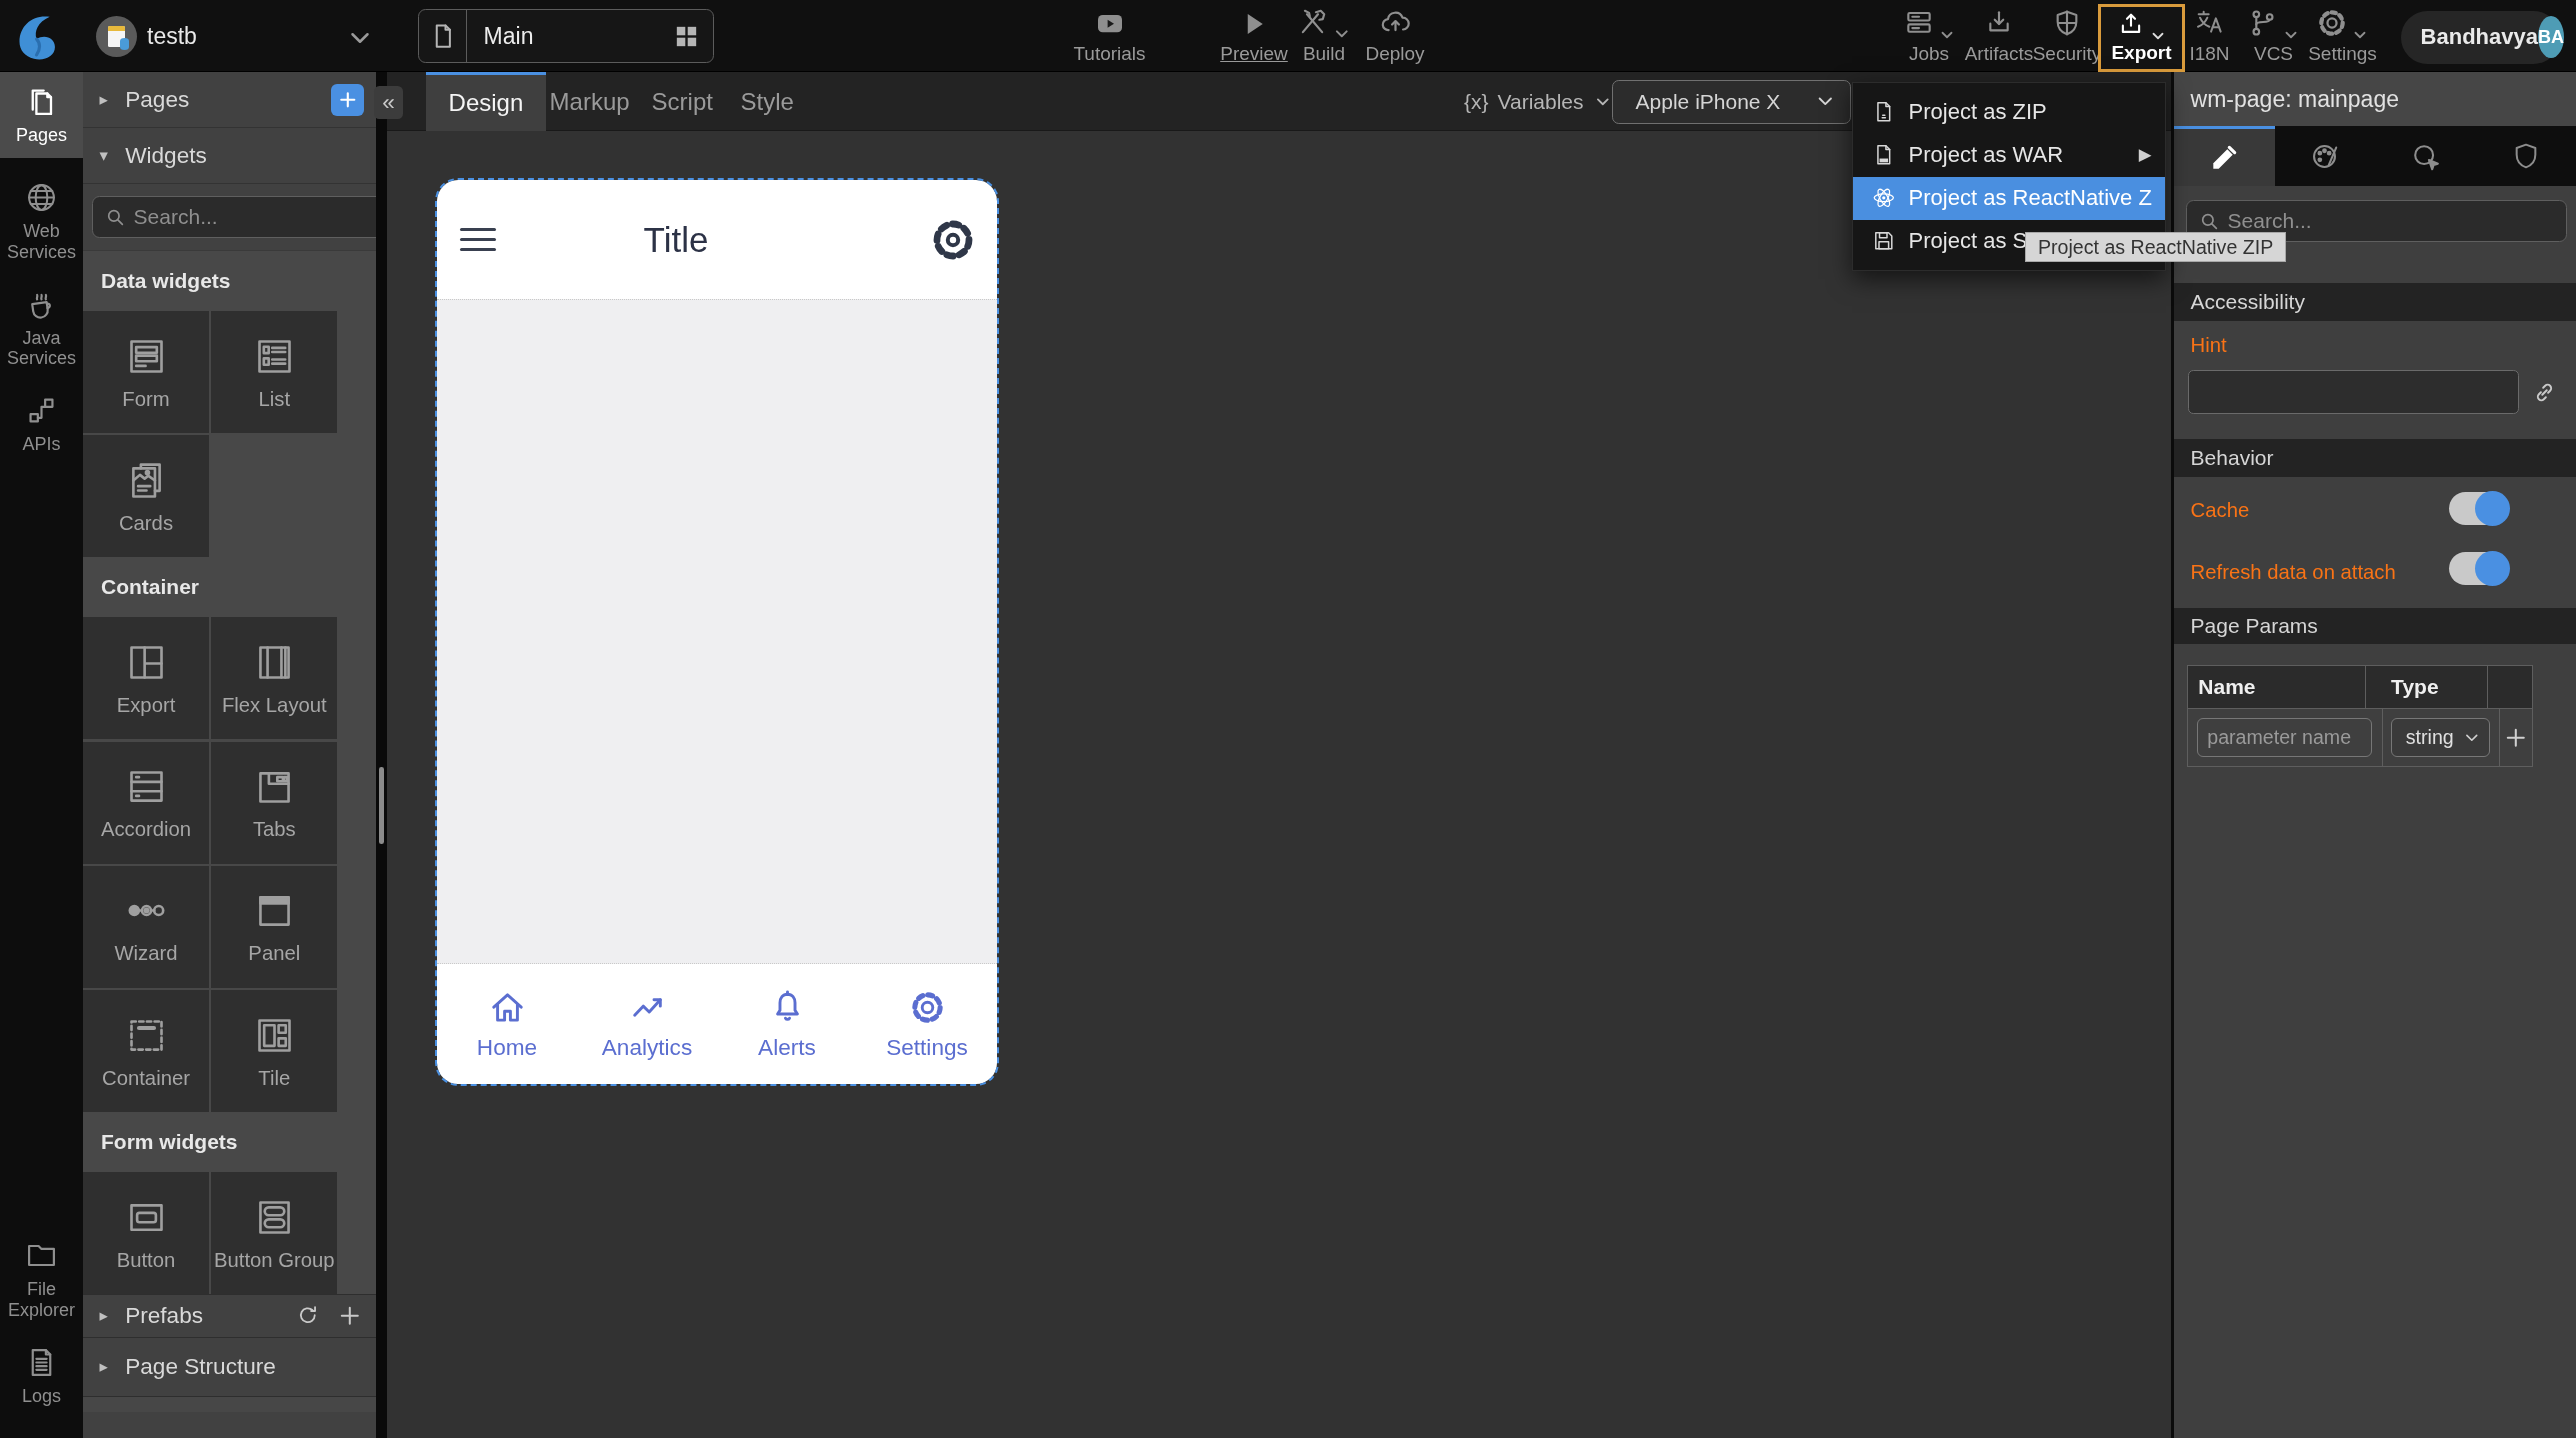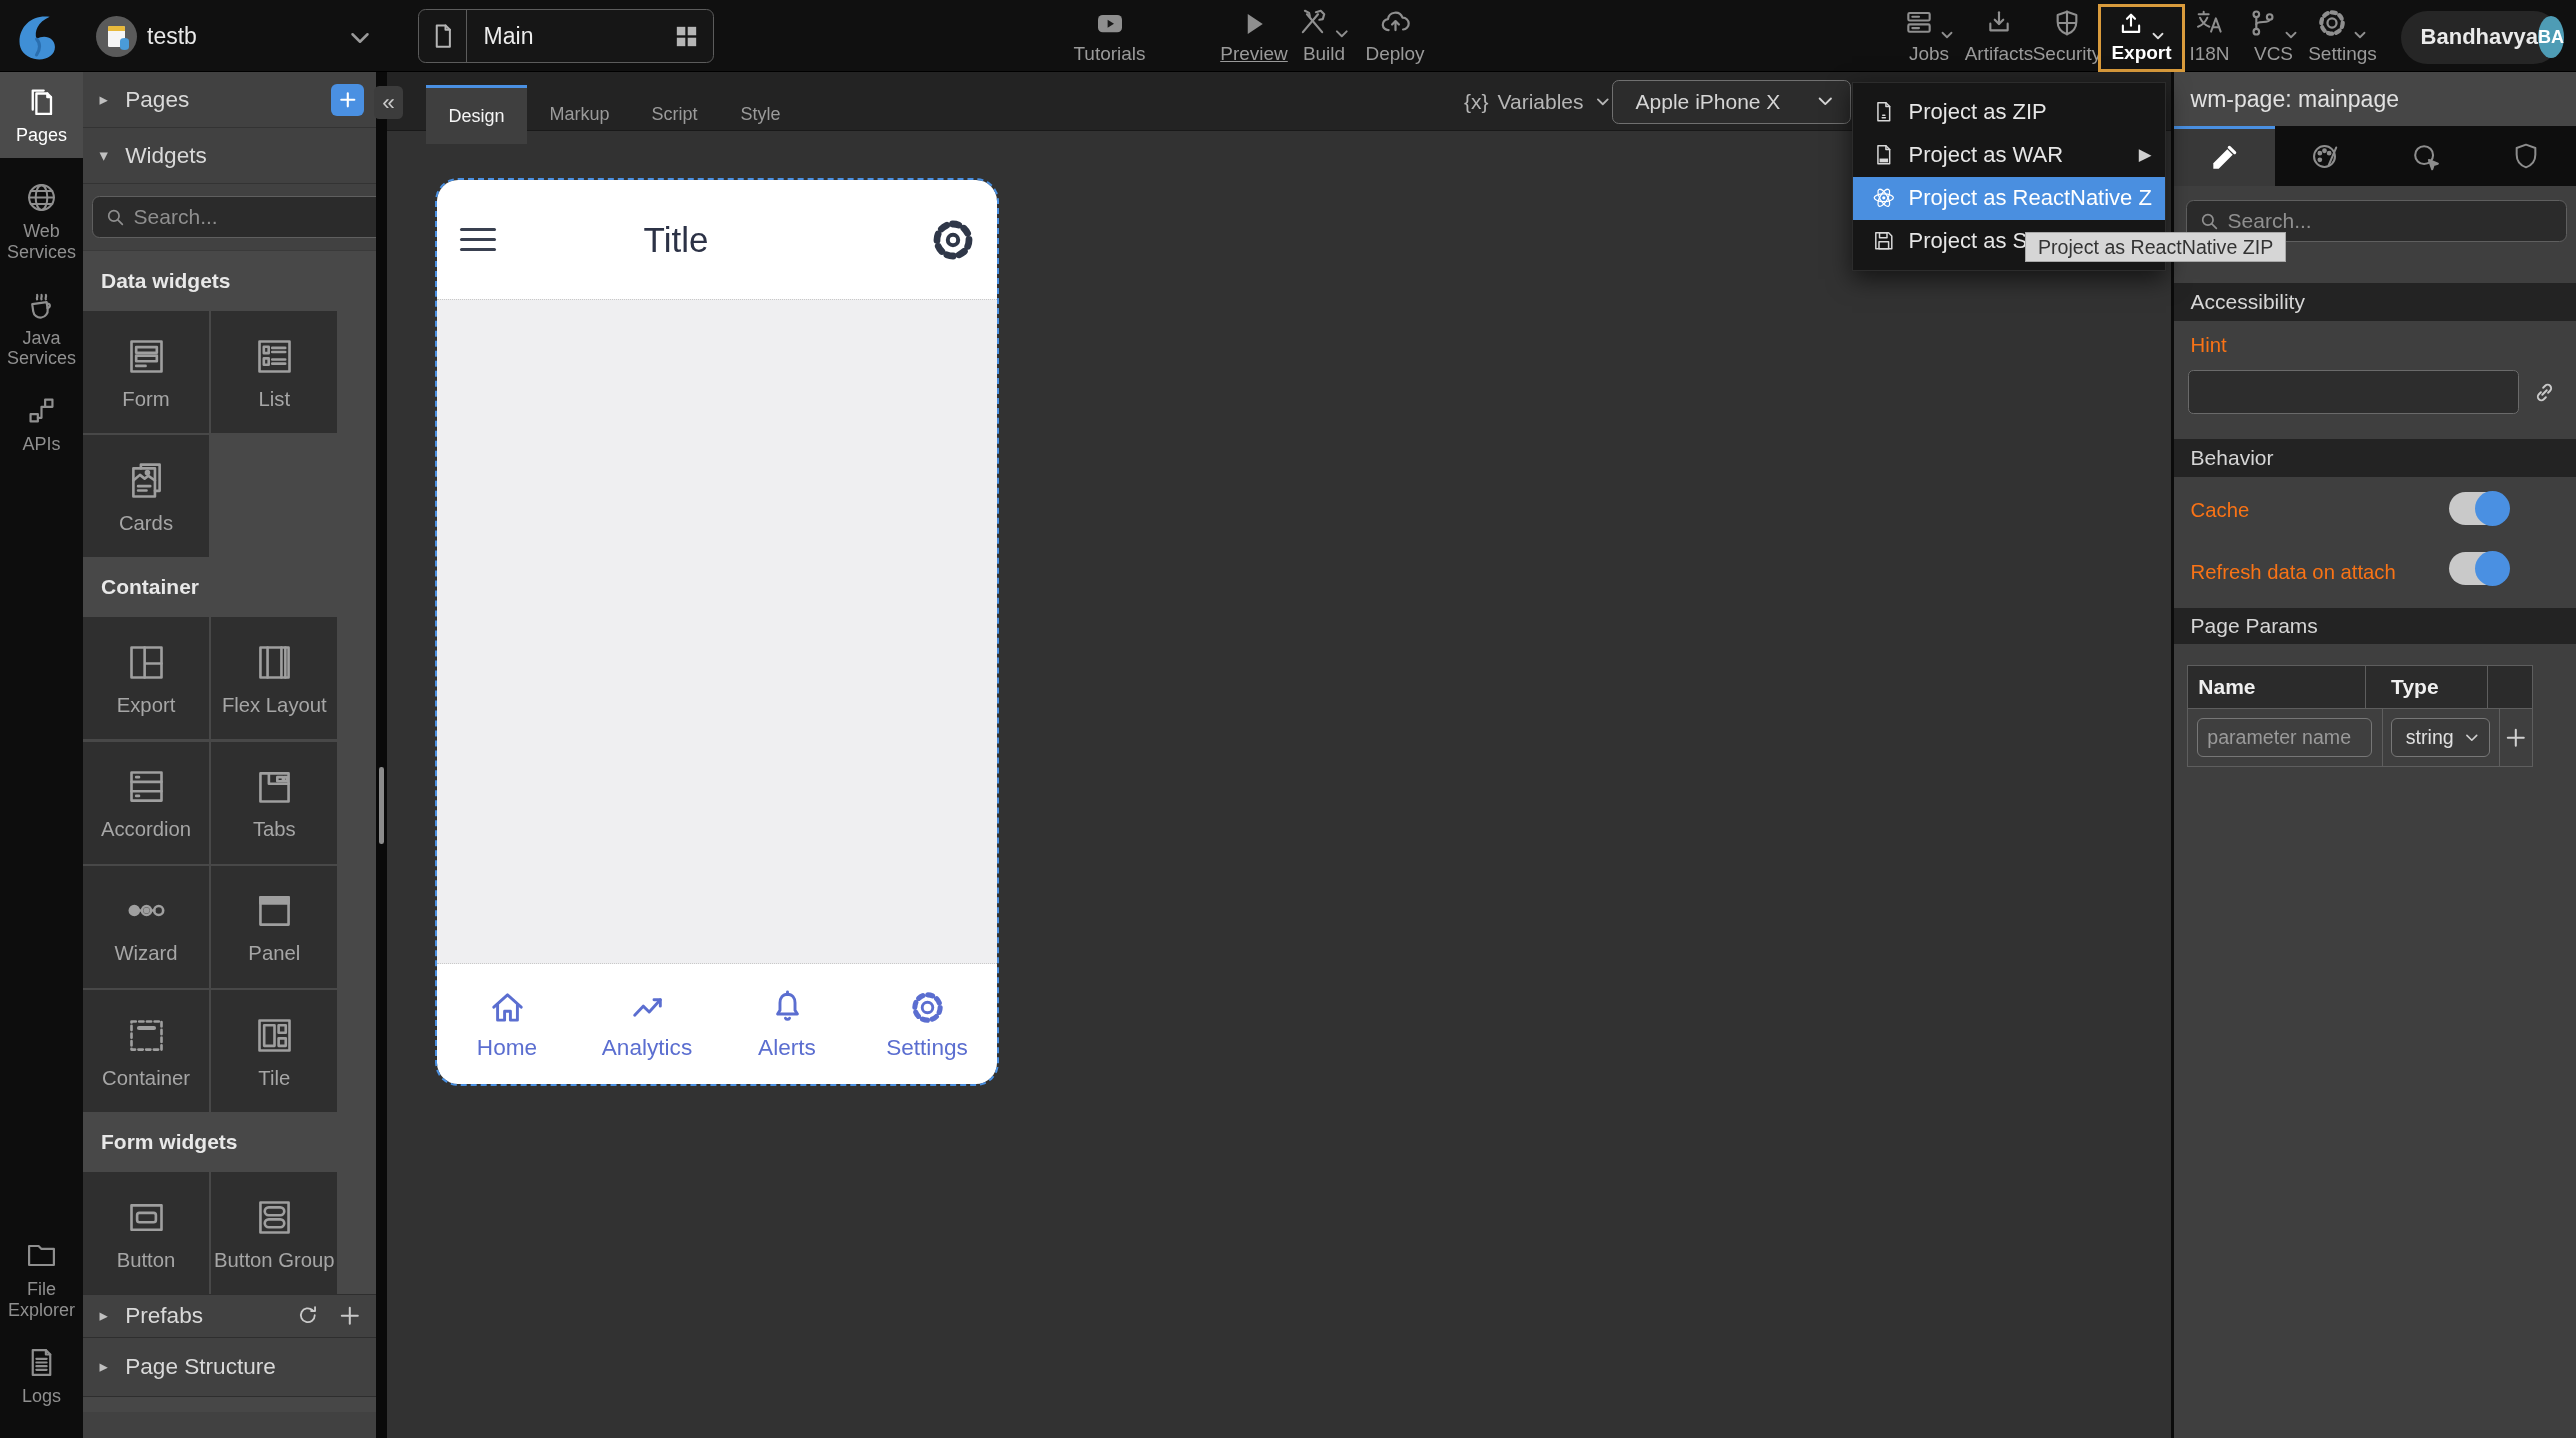--- a/index.html
+++ b/index.html
@@ -68,21 +68,21 @@
   .lp-last { height:15px; background:#474747; }
 
   
   .gutter { position:absolute; left:376px; top:72px; width:10.5px; height:1366px; background:#0a0a0a; }
   .scroll-handle { position:absolute; left:379px; top:767px; width:4.5px; height:77px; background:#8b8b8b; border-radius:2.3px; z-index:3; }
   .collapse-btn { position:absolute; left:374px; top:86px; width:29px; height:33px; background:#3c3c3c; border:none; border-radius:5.3px; color:#c9c9c9; font-size:22.6px; line-height:30px; z-index:4; cursor:pointer; }
 
   
   .canvas { position:absolute; left:387px; top:72px; width:1785px; height:1366px; background:#323232; }
   .canvas-tabs { position:absolute; left:0; top:0; width:100%; height:59px; background:#232323; border-bottom:1.5px solid #191919; }
-  .ctab { position:absolute; top:13px; height:59px; display:flex; align-items:center; padding:0 22.6px; color:#9a9a9a; font-size:18px; cursor:pointer; }
+  .ctab { position:absolute; top:0; height:59px; display:flex; align-items:center; padding:0 22.6px; color:#9a9a9a; font-size:24px; cursor:pointer; }
   .ctab.active { background:#3f3f3f; border-top:3.8px solid #4a90e2; color:#f5f5f5; }
   .vars { position:absolute; left:1077px; top:0; height:59px; display:flex; align-items:center; gap:9px; color:#b5b5b5; font-size:21px; cursor:pointer; }
   .device-select { position:absolute; left:1225px; top:7.5px; width:239px; height:44px; border:1.5px solid #707070; border-radius:6.8px; background:#2c2c2c; display:flex; align-items:center; padding:0 13.5px 0 22.6px; color:#d5d5d5; font-size:21px; cursor:pointer; }
   .device-select .dlabel { flex:1; }
 
   .phone { position:absolute; left:50px; top:108px; width:560px; height:904px; background:#fff; border-radius:21px; outline:2.3px dashed #4a90e2; display:flex; flex-direction:column; overflow:hidden; }
   .phone-header { height:119px; display:flex; align-items:center; padding:0 22.6px; position:relative; }
   .hamburger { display:flex; flex-direction:column; gap:6.8px; cursor:pointer; }
   .hamburger i { display:block; width:36px; height:3px; background:#394050; border-radius:1.5px; }
   .phone-title { position:absolute; left:239px; top:50%; transform:translate(-50%,-50%); color:#2c3246; font-size:35px; }

